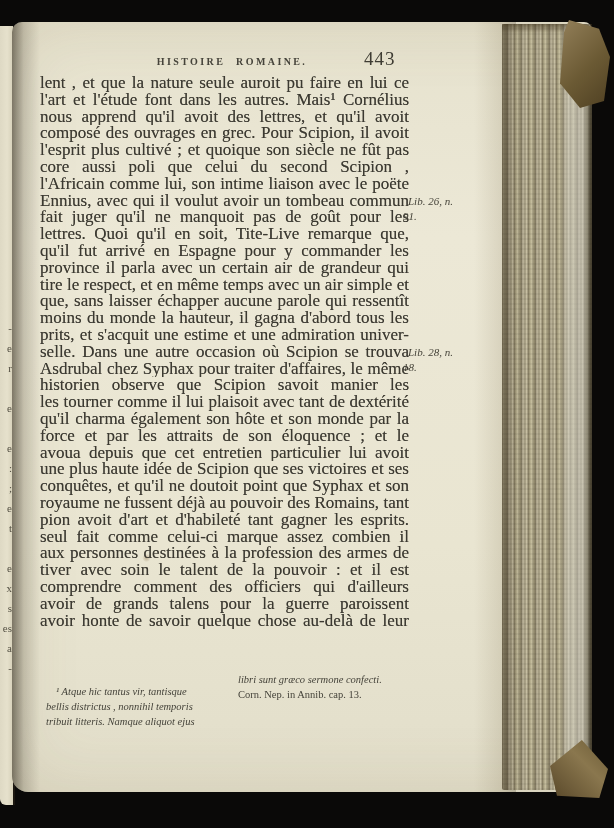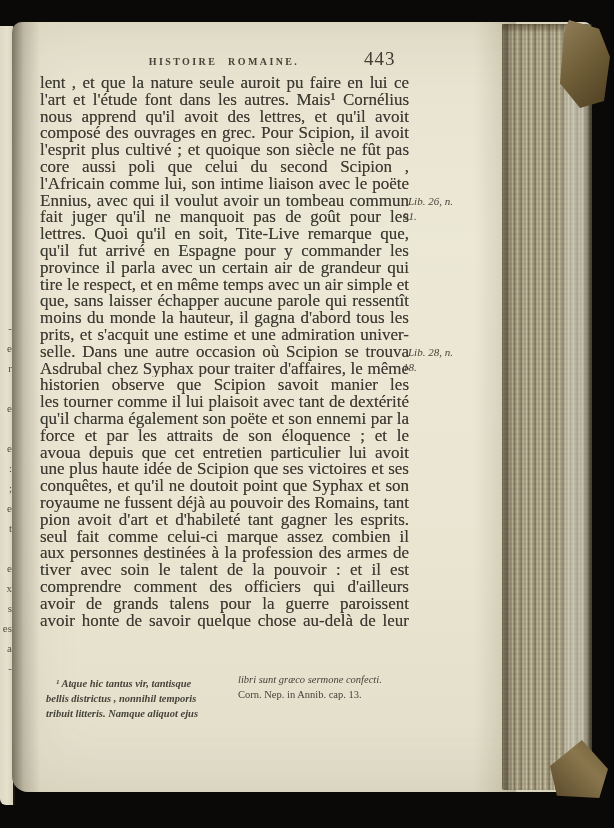--- a/index.html
+++ b/index.html
@@ -70,21 +70,21 @@
     clip-path:polygon(18% 0,78% 10%,100% 42%,88% 92%,40% 100%,0 72%,8% 14%);
   }
   .cover-bottom{
     position:absolute;left:550px;top:740px;width:58px;height:58px;
     background:linear-gradient(45deg,#584729,#8a774e 60%,#6b5a34);
     clip-path:polygon(0 45%,55% 0,100% 50%,85% 100%,12% 96%);
   }
 
   
   .running-title{
-    position:absolute;left:28px;top:34px;width:368px;
+    position:absolute;left:36px;top:34px;width:368px;
     text-align:center;font-size:10px;font-weight:bold;color:#45433a;
     letter-spacing:2.4px;word-spacing:6px;
   }
   .page-number{
     position:absolute;left:352px;top:26px;width:70px;
     font-size:19px;color:#3e3c33;letter-spacing:1px;
   }
   .body-text{
     position:absolute;left:28px;top:53px;width:369px;
     font-size:17px;color:#3b3931;
@@ -99,21 +99,21 @@
     color:#46443a;line-height:15px;
   }
   .mnote .l1{padding-left:5px;}
   .mnote1{left:391px;top:172px;}
   .mnote2{left:391px;top:323px;font-family:Liberation Serif, serif;}
   .footnote{
     position:absolute;left:34px;top:650px;width:380px;
     font-size:10.5px;color:#45433a;line-height:15.2px;
   }
   .fn-left{
-    position:absolute;left:0;top:4px;width:186px;font-style:italic;font-weight:bold;
+    position:absolute;left:0;top:12px;width:186px;font-style:italic;
   }
   .fn-left div:first-child{text-indent:10px;}
   .fn-right{position:absolute;left:192px;top:0;width:186px;}
   .fn-right .it{font-style:italic;}
   .fn-right .rom{font-style:normal;}
 </style>
 </head>
 <body>
 
 <div class="stage">
@@ -160,21 +160,21 @@
         <div class="bline">qu'il fut arrivé en Espagne pour y commander les troupes,</div>
         <div class="bline">province il parla avec un certain air de grandeur qui at-</div>
         <div class="bline">tire le respect, et en même temps avec un air simple et</div>
         <div class="bline">que, sans laisser échapper aucune parole qui ressentît le</div>
         <div class="bline">moins du monde la hauteur, il gagna d'abord tous les es-</div>
         <div class="bline">prits, et s'acquit une estime et une admiration univer-</div>
         <div class="bline">selle. Dans une autre occasion où Scipion se trouva avec</div>
         <div class="bline">Asdrubal chez Syphax pour traiter d'affaires, le même</div>
         <div class="bline">historien observe que Scipion savoit manier les esprits et</div>
         <div class="bline">les tourner comme il lui plaisoit avec tant de dextérité ,</div>
-        <div class="bline">qu'il charma également son poëte et son ennemi par la</div>
+        <div class="bline">qu'il charma également son hôte et son monde par la</div>
         <div class="bline">force et par les attraits de son éloquence ; et le Carthaginois</div>
         <div class="bline">avoua depuis que cet entretien particulier lui avoit donné</div>
         <div class="bline">une plus haute idée de Scipion que ses victoires et ses</div>
         <div class="bline">conquêtes, et qu'il ne doutoit point que Syphax et son</div>
         <div class="bline">royaume ne fussent déjà au pouvoir des Romains, tant Sci-</div>
         <div class="bline">pion avoit d'art et d'habileté tant gagner les esprits. Un</div>
         <div class="bline">seul fait comme celui-ci marque assez combien il importe</div>
         <div class="bline">aux personnes destinées à la profession des armes de cul-</div>
         <div class="bline">tiver avec soin le talent de la pouvoir : et il est difficile de</div>
         <div class="bline">comprendre comment des officiers qui d'ailleurs peuvent</div>

